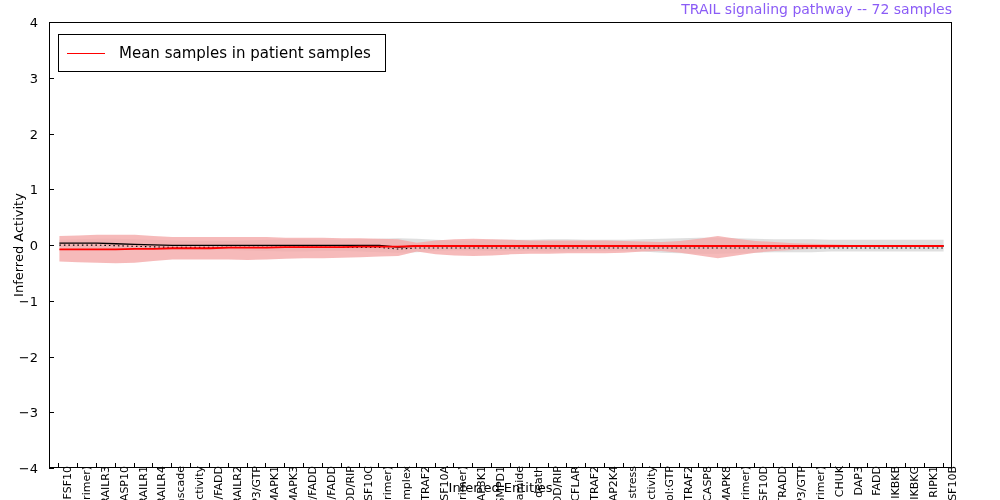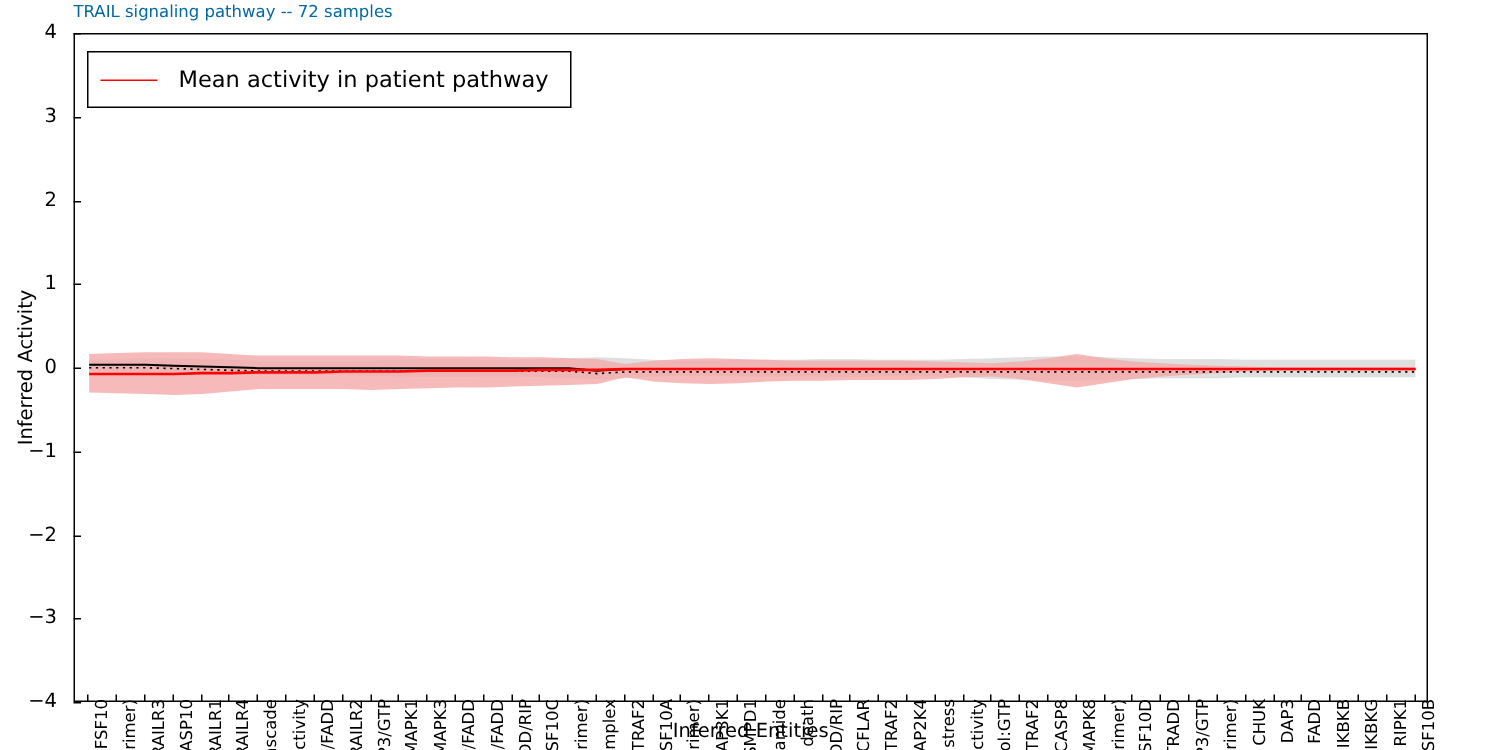--- a/index.html
+++ b/index.html
@@ -1,21 +1,21 @@
 <!DOCTYPE html>
 <html><head>
 <meta charset="utf-8">
 <style>
   html,body{margin:0;padding:0;background:#ffffff;}
   body{width:1000px;height:500px;overflow:hidden;font-family:"DejaVu Sans","Liberation Sans",sans-serif;}
   #root{position:relative;width:1000px;height:500px;}
 
   .plot-title{
-    position:absolute;left:49px;top:1px;width:903px;text-align:left;
-    font-size:11px;color:#0369a1;white-space:nowrap;
+    position:absolute;left:49px;top:1px;width:903px;text-align:right;
+    font-size:14px;color:#8b5cf6;white-space:nowrap;
   }
 
   .axes{
     position:absolute;left:49px;top:22px;width:903px;height:446px;
     border:1px solid #000;box-sizing:border-box;background:#fff;
   }
   .ylabel-wrap{
     position:absolute;left:8px;top:22px;height:446px;width:20px;
   }
   .ylabel-inner{
@@ -184,21 +184,21 @@
       <div class="xtick-lab" style="left: 927.781px;">RIPK1</div>
       <div class="xtick-mark" style="left: 942.594px;"></div>
       <div class="xtick-lab" style="left: 946.594px;">TNFRSF10B</div>
     </div>
 
   <div class="xlabel">Inferred Entities</div>
 
   <div class="legend">
     <div class="legend-row">
       <span class="legend-line red"></span>
-      <span class="legend-txt">Mean activity in patient pathway</span>
+      <span class="legend-txt">Mean samples in patient samples</span>
     </div>
   </div>
 
 <div class="ytick-mark" style="top: 468px;"></div>
     <div class="ytick-mark" style="top: 412.25px;"></div>
     <div class="ytick-mark" style="top: 356.5px;"></div>
     <div class="ytick-mark" style="top: 300.75px;"></div>
     <div class="ytick-mark" style="top: 245px;"></div>
     <div class="ytick-mark" style="top: 189.25px;"></div>
     <div class="ytick-mark" style="top: 133.5px;"></div>

